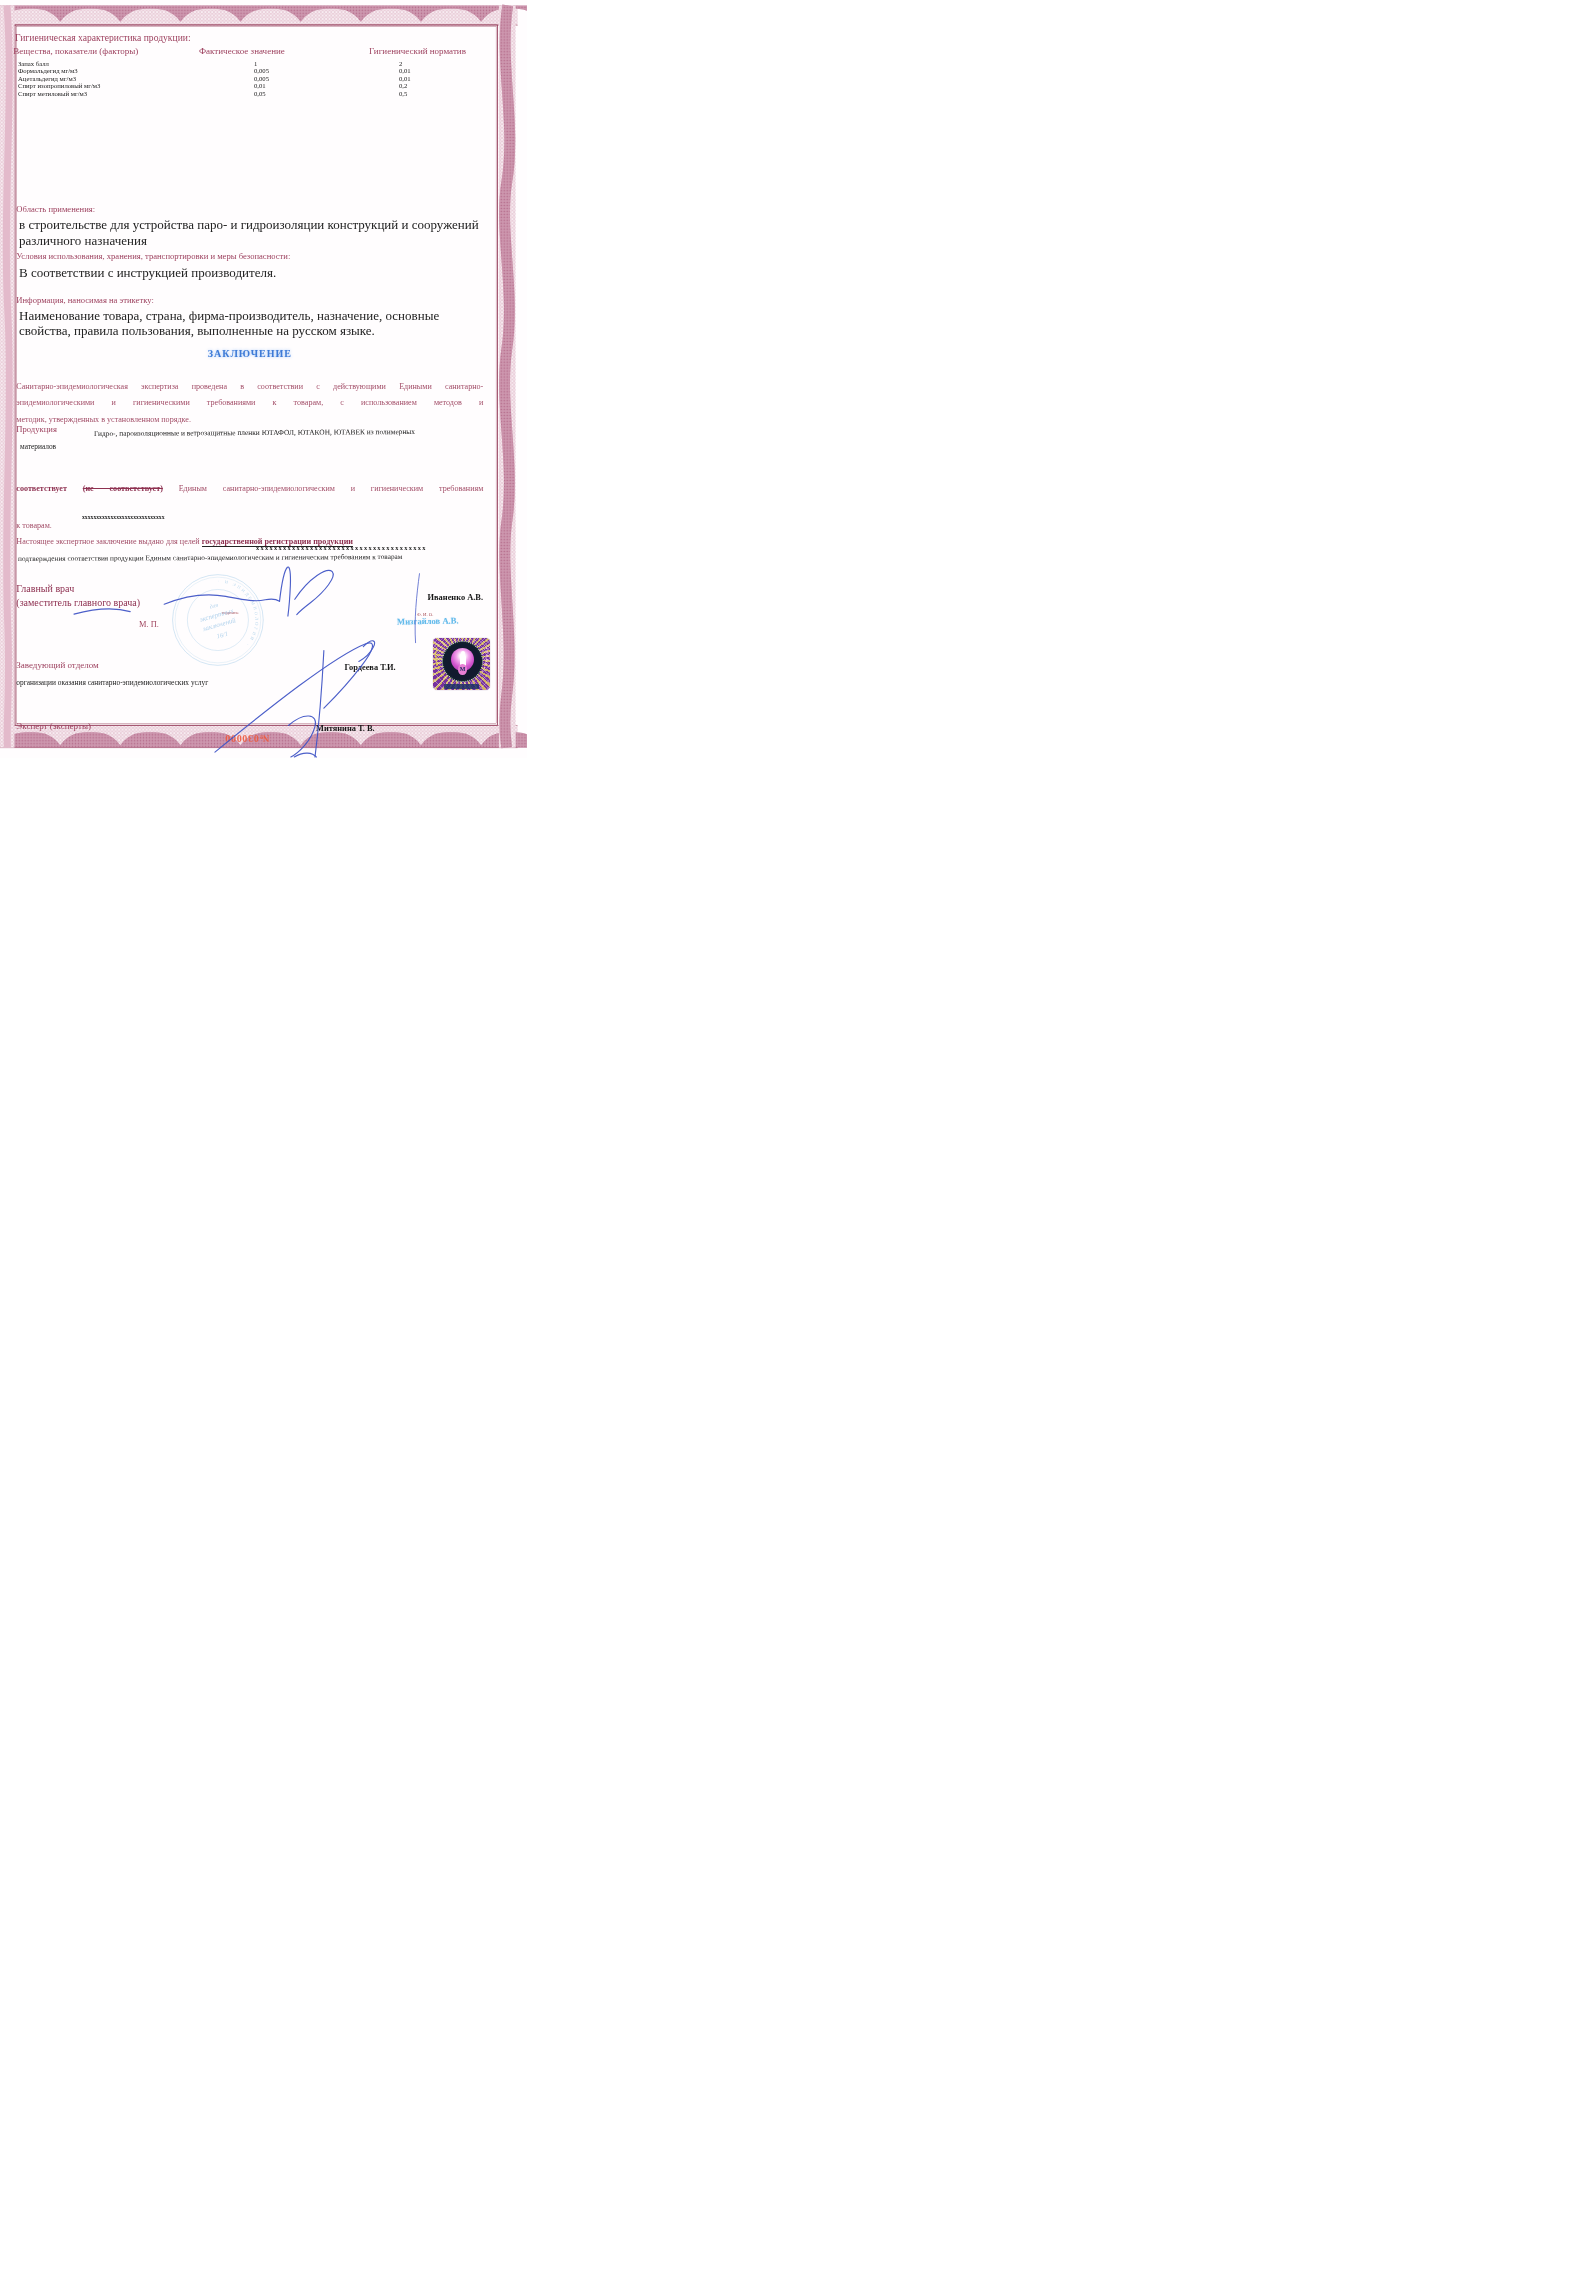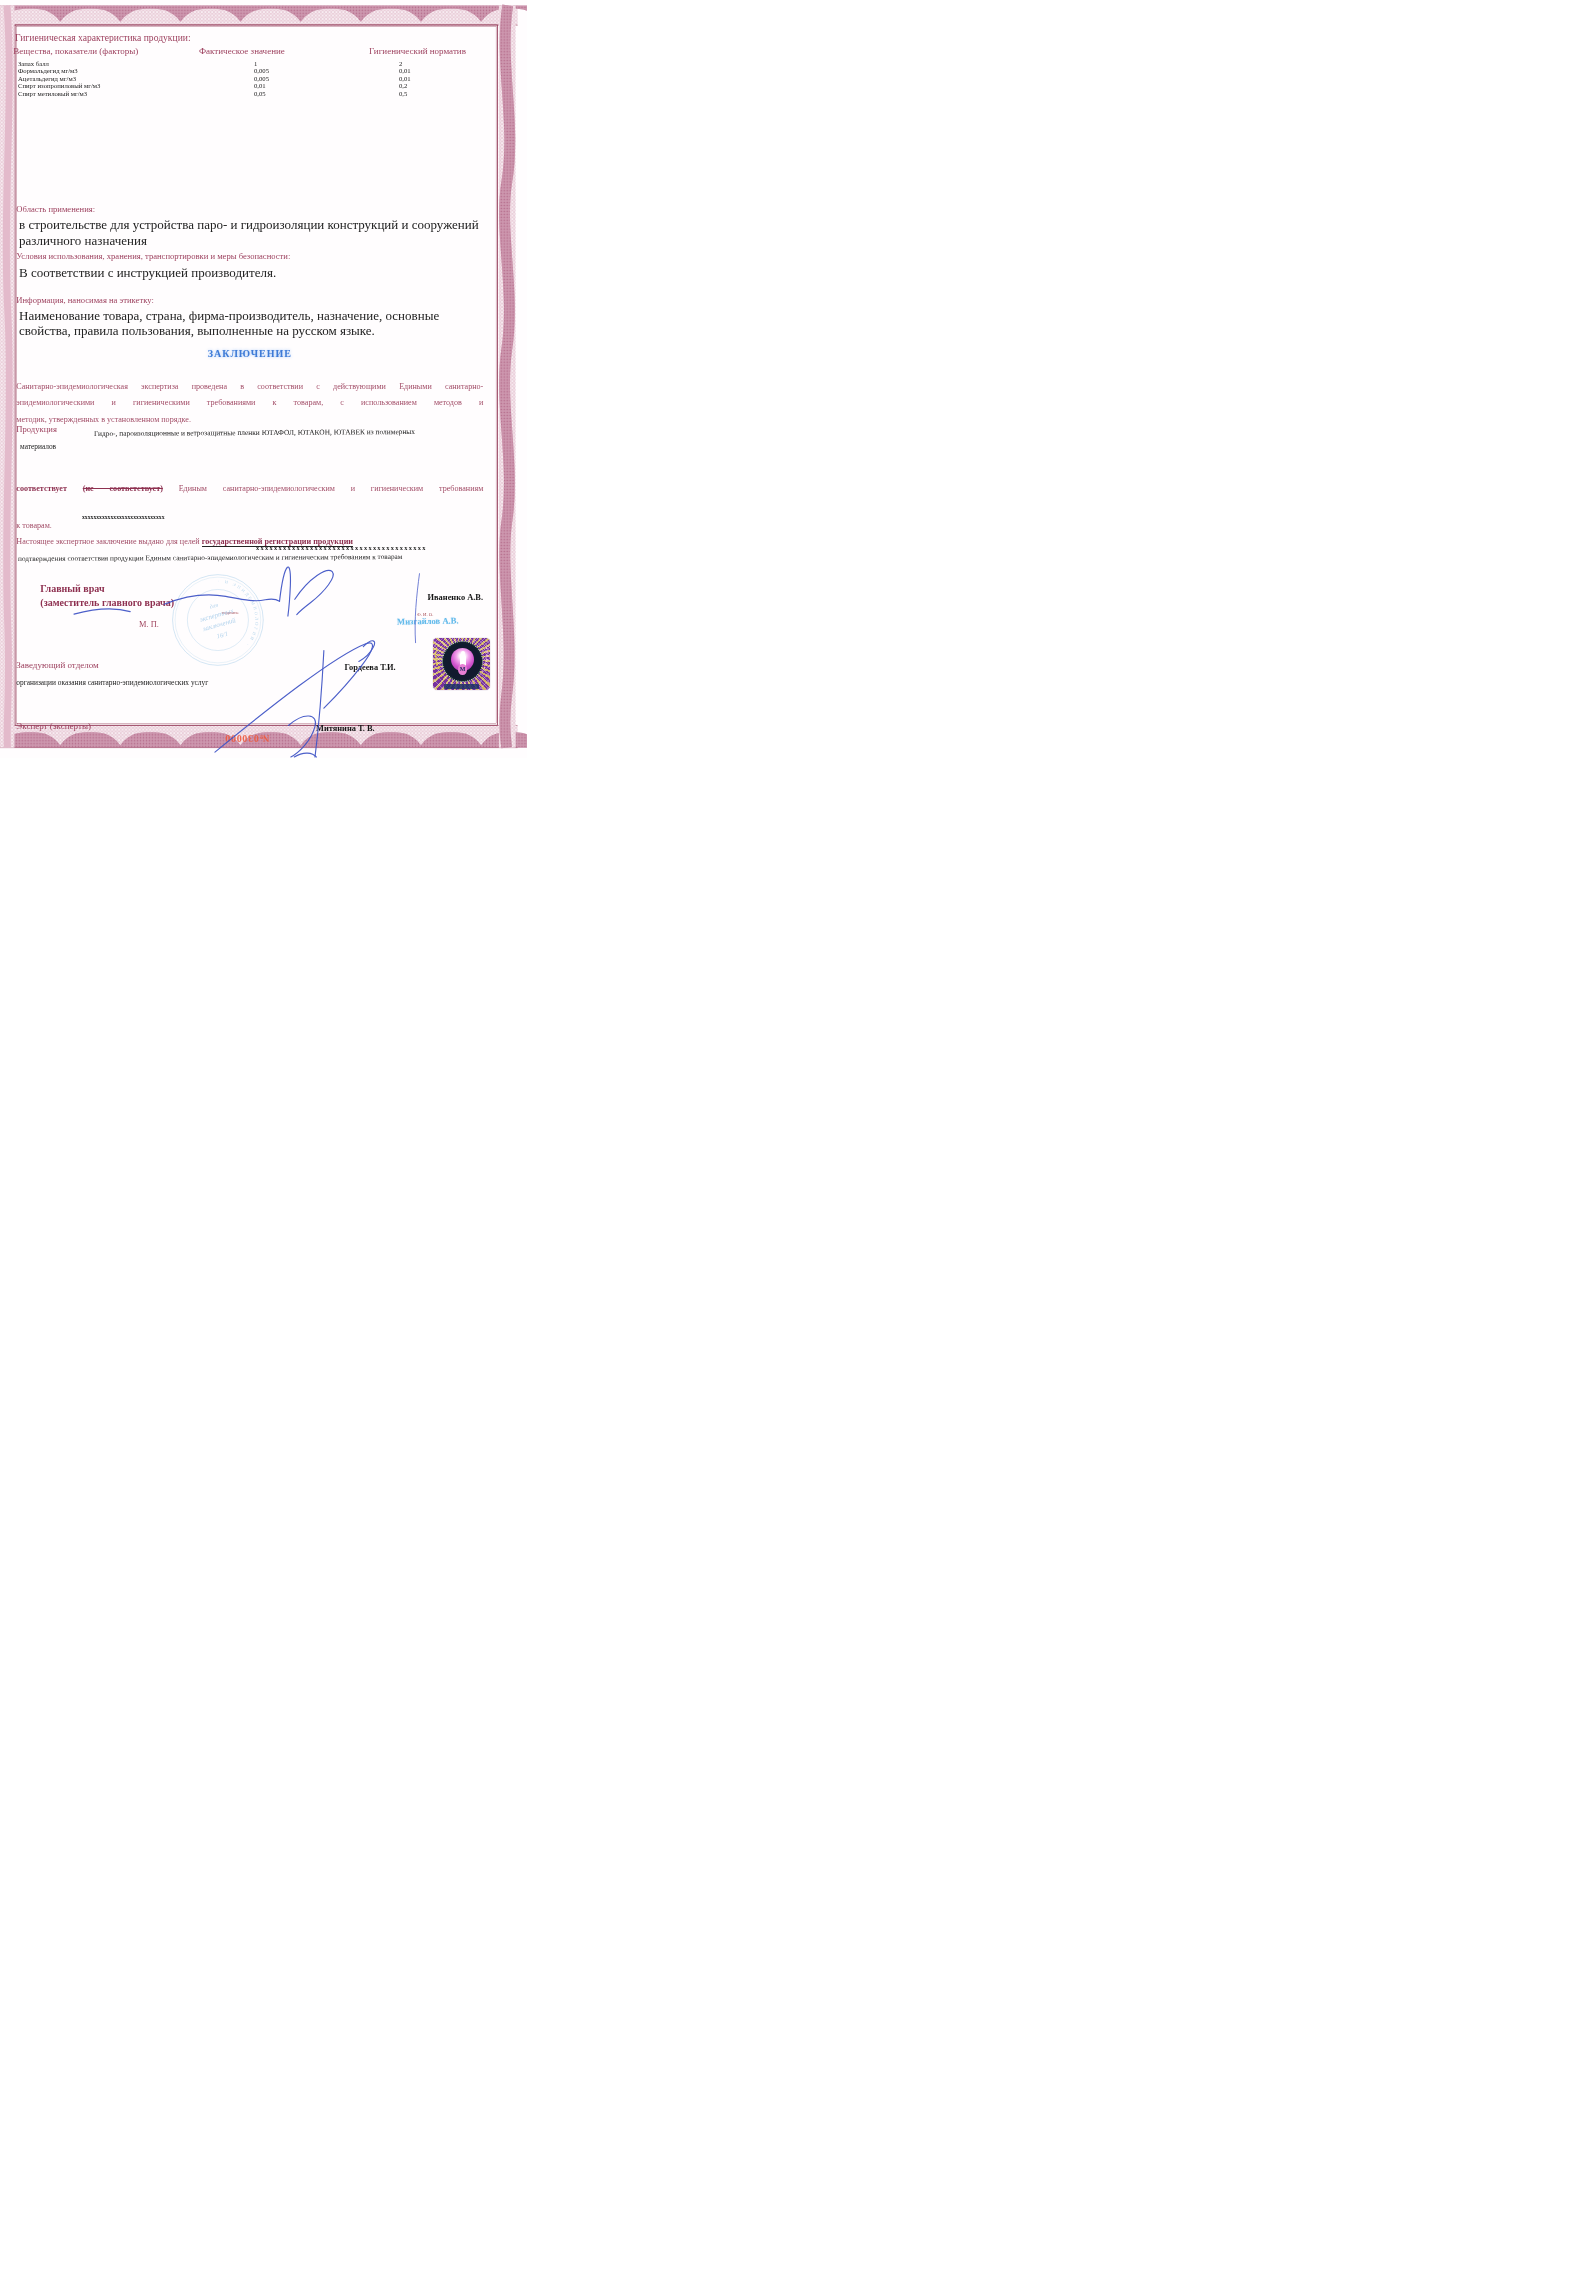--- a/index.html
+++ b/index.html
@@ -11,21 +11,21 @@
   .tbl-head{font-size:9px;color:#9c3f5d;}
   .tbl-cell{font-size:6.7px;color:#1d1d1d;}
   .title-blue{font-size:10px;font-weight:bold;color:#3e7ad6;letter-spacing:1px;
               text-shadow:0 0 0.5px #cfe2fb,0 0 3px rgba(130,180,245,.85);}
   .para-maroon{font-size:8.1px;color:#a34e68;line-height:16.3px;}
   .just{text-align:justify;text-align-last:justify;}
   .bold-maroon{font-weight:bold;color:#8e3050;}
   .strike{text-decoration:line-through;text-decoration-thickness:0.7px;}
   .xs-row{font-size:5.7px;font-weight:bold;color:#222;}
   .xs-row2{font-size:6.4px;font-weight:bold;color:#222;letter-spacing:1.3px;}
-  .role-label{font-size:10px;font-weight:bold;color:#8e3050;margin-left:24px;}
+  .role-label{font-size:10px;font-weight:normal;color:#8e3050;}
   .role-label2{font-size:9px;color:#9c3f5d;}
   .sig-name{font-size:8.4px;font-weight:bold;color:#161616;}
   .small-red{font-size:4.7px;color:#a84f58;}
   .mp{font-size:8.4px;color:#a0455f;}
   .stamp-name{font-size:8.6px;font-weight:bold;color:#49b0e8;opacity:.85;transform:rotate(-1deg);
               text-shadow:0 0 1px rgba(120,190,240,.5);}
   .docnum{font-size:10px;font-weight:bold;color:#ee5a3e;letter-spacing:0.7px;opacity:.9;
           transform:rotate(180deg);text-align:center;width:64px;}
   
   .holo{position:absolute;left:433px;top:638px;width:57px;height:52px;border-radius:4.4px;overflow:hidden;

